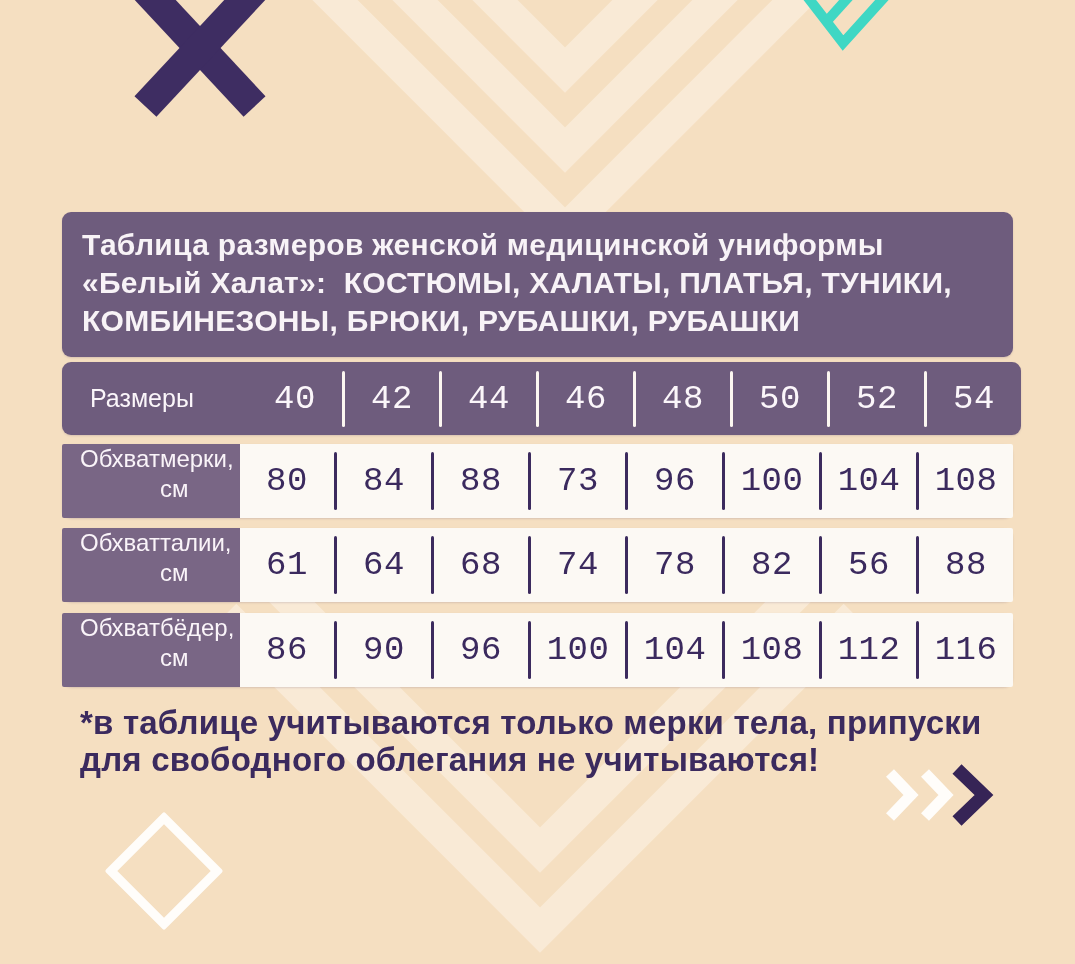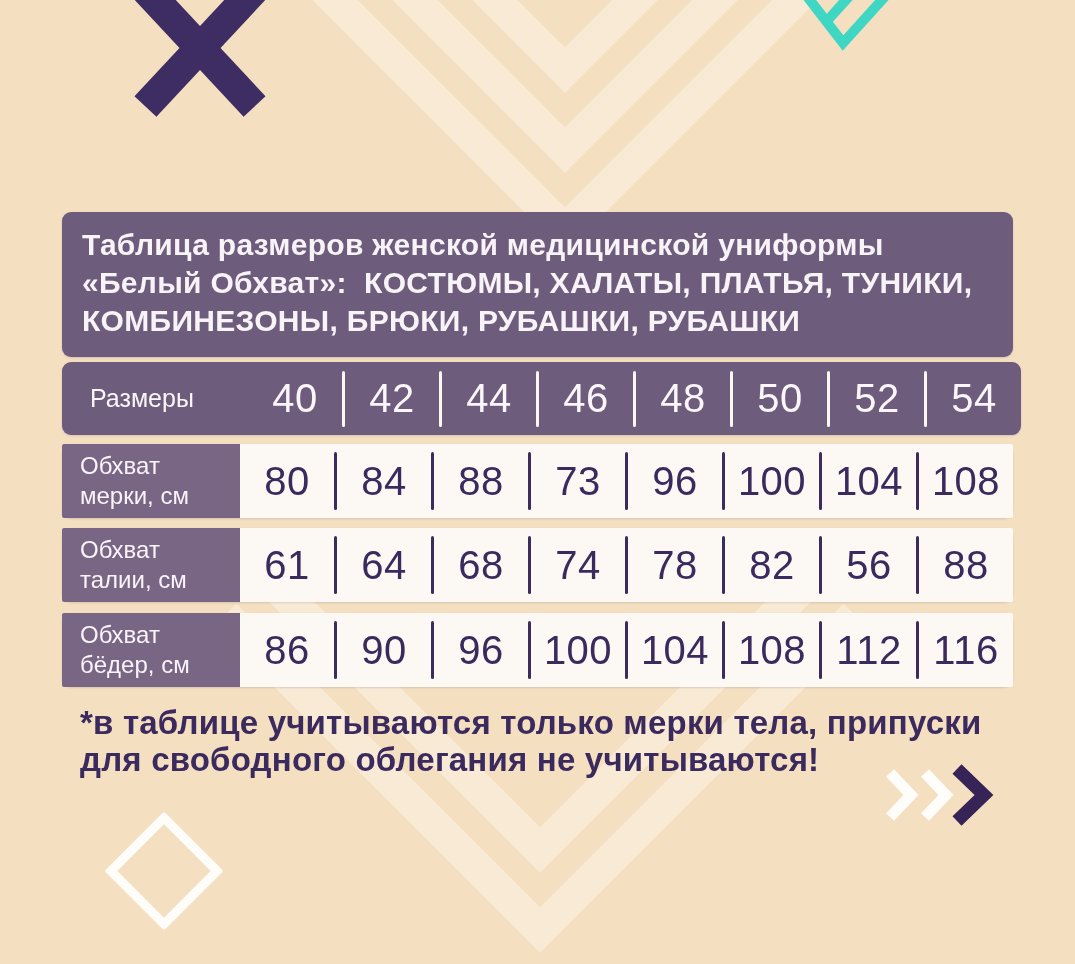--- a/index.html
+++ b/index.html
@@ -33,30 +33,30 @@
 
   .sizes-row{
     top:362px;height:73px;background:#6e5c7d;color:#fbf6fa;
     display:flex;align-items:stretch;padding-left:8px;
   }
   .sizes-label{
     flex:0 0 178px;display:flex;align-items:center;
     padding-left:20px;box-sizing:border-box;font-size:25px;
   }
   .row-values{flex:1;display:flex;align-items:stretch;}
-  .cell{flex:1;display:flex;align-items:center;justify-content:center;font-size:40px;letter-spacing:.5px;}
+  .cell{flex:1;display:flex;align-items:center;justify-content:center;font-size:34px;letter-spacing:.5px;font-family:Liberation Mono, monospace;}
   .sep{flex:0 0 3px;align-self:center;border-radius:2px;}
   .sizes-row .sep{height:56px;background:#fcf7f1;}
 
   .data-row{
     height:74px;display:flex;align-items:stretch;
   }
   .data-row .row-label{
     flex:0 0 178px;background:#796685;color:#faf4f9;
-    display:flex;flex-direction:column;justify-content:center;
+    display:flex;flex-direction:row;justify-content:center;
     padding-left:18px;box-sizing:border-box;
     font-size:24px;line-height:30px;border-radius:2px 0 0 2px;
   }
   .data-row .row-values{background:#fcf9f4;color:#3b2a5e;border-radius:0 2px 2px 0;}
   .data-row .sep{height:58px;background:#3c2b5e;}
   .r1{top:444px;} .r2{top:528px;} .r3{top:613px;}
 
   .footnote{
     position:absolute;left:80px;top:704px;
     color:#3b2a5e;font-weight:700;font-size:33px;line-height:37px;letter-spacing:.2px;
@@ -92,21 +92,21 @@
     <div class="x-bar b"></div>
   </div>
 
   <svg class="teal-svg" width="130" height="110" viewBox="0 -40 130 110">
     <polyline points="-11,-40 53,43 128,-40"></polyline>
     <polyline points="36.5,21.5 92,-40"></polyline>
   </svg>
 
   <div class="block banner">
     <div>Таблица размеров женской медицинской униформы</div>
-    <div>«Белый Обхват»:  КОСТЮМЫ, ХАЛАТЫ, ПЛАТЬЯ, ТУНИКИ,</div>
+    <div>«Белый Халат»:  КОСТЮМЫ, ХАЛАТЫ, ПЛАТЬЯ, ТУНИКИ,</div>
     <div>КОМБИНЕЗОНЫ, БРЮКИ, РУБАШКИ, РУБАШКИ</div>
   </div>
 
   <div class="block sizes-row">
     <div class="sizes-label">Размеры</div>
     <div class="row-values">
       <div class="cell">40</div>
       <div class="sep"></div>
       <div class="cell">42</div>
       <div class="sep"></div>

